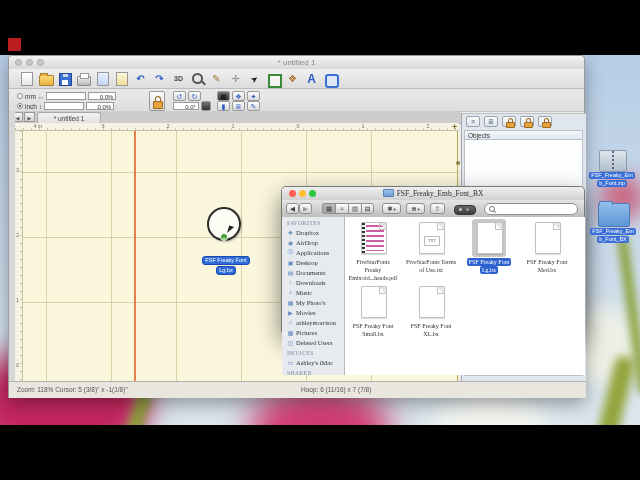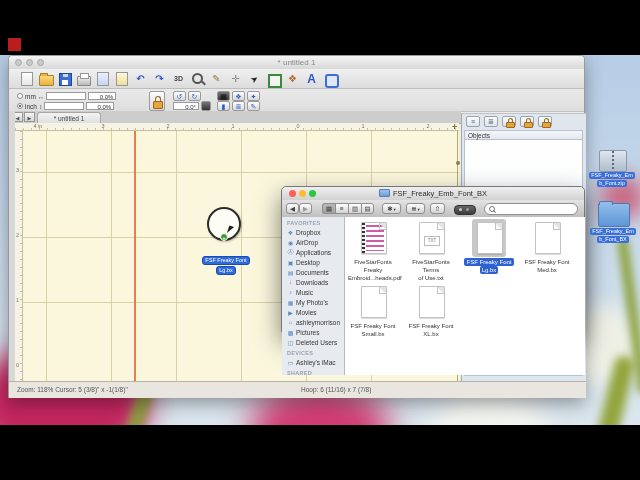--- a/index.html
+++ b/index.html
@@ -102,21 +102,21 @@
   #objects-header{position:absolute;left:2px;top:16px;width:119px;height:10px;background:linear-gradient(#f4f7fa,#e3e9f0);
       border:1px solid #b9c1cb;font-size:6.5px;line-height:10px;padding-left:3px;color:#333;box-sizing:border-box;}
   #objects-list{position:absolute;left:2px;top:26px;width:119px;height:236px;background:linear-gradient(#ffffff,#eef3f8);border:1px solid #b9c1cb;border-top:none;box-sizing:border-box;}
 
   #app-status{left:0;top:325px;width:577px;height:16px;background:#e9e6df;border-top:1px solid #b5b2aa;font-size:6.5px;color:#555;}
   #status-left{position:absolute;left:8px;top:4px;}
   #status-right{position:absolute;left:292px;top:4px;}
 
   
   #finder{left:281px;top:186px;width:304px;height:147px;background:#fff;border-radius:5px 5px 2px 2px;
-      box-shadow:0 10px 25px rgba(0,0,0,.5);border:1px solid #777;box-sizing:border-box;}
+      box-shadow:0 10px 25px rgba(0,0,0,.5);border:1px solid #777;box-sizing:border-box;font-family:Liberation Serif, serif;}
   #finder-titlebar{left:0;top:0;width:100%;height:13px;background:linear-gradient(#efefef,#d2d2d2);border-radius:5px 5px 0 0;border-bottom:1px solid #a8a8a8;}
   .tl.red{background:#ff5f57;}.tl.yellow{background:#febc2e;}.tl.green{background:#28c840;}
   #finder-title{width:100%;text-align:center;font-size:7.5px;color:#2c2c2c;line-height:13px;}
   .mini-folder{display:inline-block;width:9px;height:6px;background:linear-gradient(#9ec3ec,#6d9fd8);border:1px solid #5580b5;border-radius:1px;vertical-align:-1px;margin-right:3px;}
   #finder-toolbar{left:0;top:13px;width:100%;height:17px;background:linear-gradient(#e4e4e4,#bfbfbf);border-bottom:1px solid #8f8f8f;}
   .fbtn{position:absolute;top:3px;height:11px;border:1px solid #8f8f8f;background:linear-gradient(#fdfdfd,#d3d3d3);
       font-size:6.5px;line-height:10px;text-align:center;color:#444;box-sizing:border-box;border-radius:3px;}
   .seg{border-radius:0;border-right:none;}
   .seg.first{border-radius:3px 0 0 3px;}
   .seg.last{border-radius:0 3px 3px 0;border-right:1px solid #8f8f8f;}

